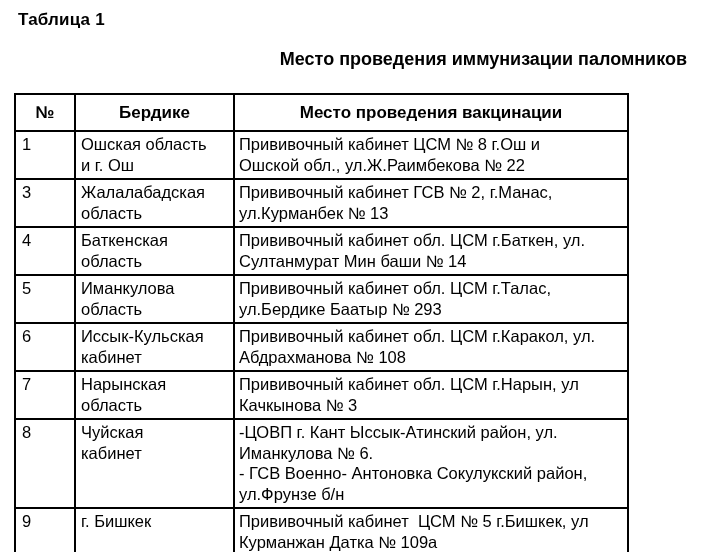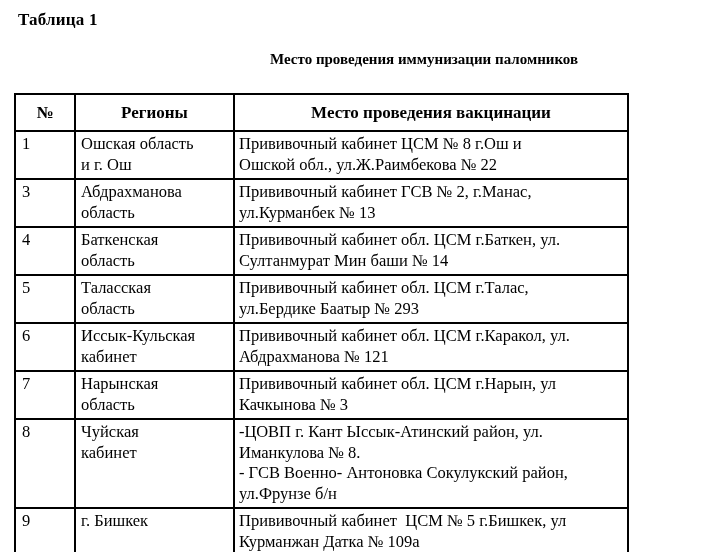--- a/index.html
+++ b/index.html
@@ -1,40 +1,40 @@
 <!DOCTYPE html>
 <html><head>
 <meta charset="utf-8">
 <style>
   html, body { margin: 0; padding: 0; background: #fff; }
   .page {
     position: relative;
     width: 705px;
     height: 552px;
     background: #ffffff;
-    font-family: Liberation Serif, serif;
+    font-family: Liberation Sans, sans-serif;
     color: #000000;
     overflow: hidden;
   }
   .table-label {
     position: absolute;
     left: 18px;
     top: 10px;
     font-weight: bold;
     font-size: 17px;
     letter-spacing: 0.2px;
   }
   .doc-title {
     position: absolute;
     left: 270px;
     right: 18px;
     top: 48px;
-    text-align: left;
+    text-align: right;
     font-weight: bold;
-    font-size: 15px;
+    font-size: 18px;
     line-height: 23px;
   }
   table.main {
     position: absolute;
     left: 14px;
     top: 93px;
     width: 613px;
     border-collapse: collapse;
     table-layout: fixed;
   }
@@ -77,73 +77,73 @@
 
   <table class="main">
     <colgroup>
       <col class="c-num">
       <col class="c-region">
       <col class="c-place">
     </colgroup>
     <thead>
       <tr>
         <th>№</th>
-        <th>Регионы</th>
+        <th>Бердике</th>
         <th>Место проведения вакцинации</th>
       </tr>
     </thead>
     <tbody id="table-body">
         <tr>
           <td class="num">1</td>
           <td class="region">Ошская область
 и г. Ош</td>
           <td class="place">Прививочный кабинет ЦСМ № 8 г.Ош и
 Ошской обл., ул.Ж.Раимбекова № 22</td>
         </tr>
         <tr>
           <td class="num">3</td>
-          <td class="region">Абдрахманова
+          <td class="region">Жалалабадская
 область</td>
           <td class="place">Прививочный кабинет ГСВ № 2, г.Манас,
 ул.Курманбек № 13</td>
         </tr>
         <tr>
           <td class="num">4</td>
           <td class="region">Баткенская
 область</td>
           <td class="place">Прививочный кабинет обл. ЦСМ г.Баткен, ул.
 Султанмурат Мин баши № 14</td>
         </tr>
         <tr>
           <td class="num">5</td>
-          <td class="region">Таласская
+          <td class="region">Иманкулова
 область</td>
           <td class="place">Прививочный кабинет обл. ЦСМ г.Талас,
 ул.Бердике Баатыр № 293</td>
         </tr>
         <tr>
           <td class="num">6</td>
           <td class="region">Иссык-Кульская
 кабинет</td>
           <td class="place">Прививочный кабинет обл. ЦСМ г.Каракол, ул.
-Абдрахманова № 121</td>
+Абдрахманова № 108</td>
         </tr>
         <tr>
           <td class="num">7</td>
           <td class="region">Нарынская
 область</td>
           <td class="place">Прививочный кабинет обл. ЦСМ г.Нарын, ул
 Качкынова № 3</td>
         </tr>
         <tr>
           <td class="num">8</td>
           <td class="region">Чуйская
 кабинет</td>
           <td class="place">-ЦОВП г. Кант Ыссык-Атинский район, ул.
-Иманкулова № 8.
+Иманкулова № 6.
 - ГСВ Военно- Антоновка Сокулукский район,
 ул.Фрунзе б/н</td>
         </tr>
         <tr>
           <td class="num">9</td>
           <td class="region">г. Бишкек</td>
           <td class="place">Прививочный кабинет  ЦСМ № 5 г.Бишкек, ул
 Курманжан Датка № 109а</td>
         </tr>
       </tbody>

